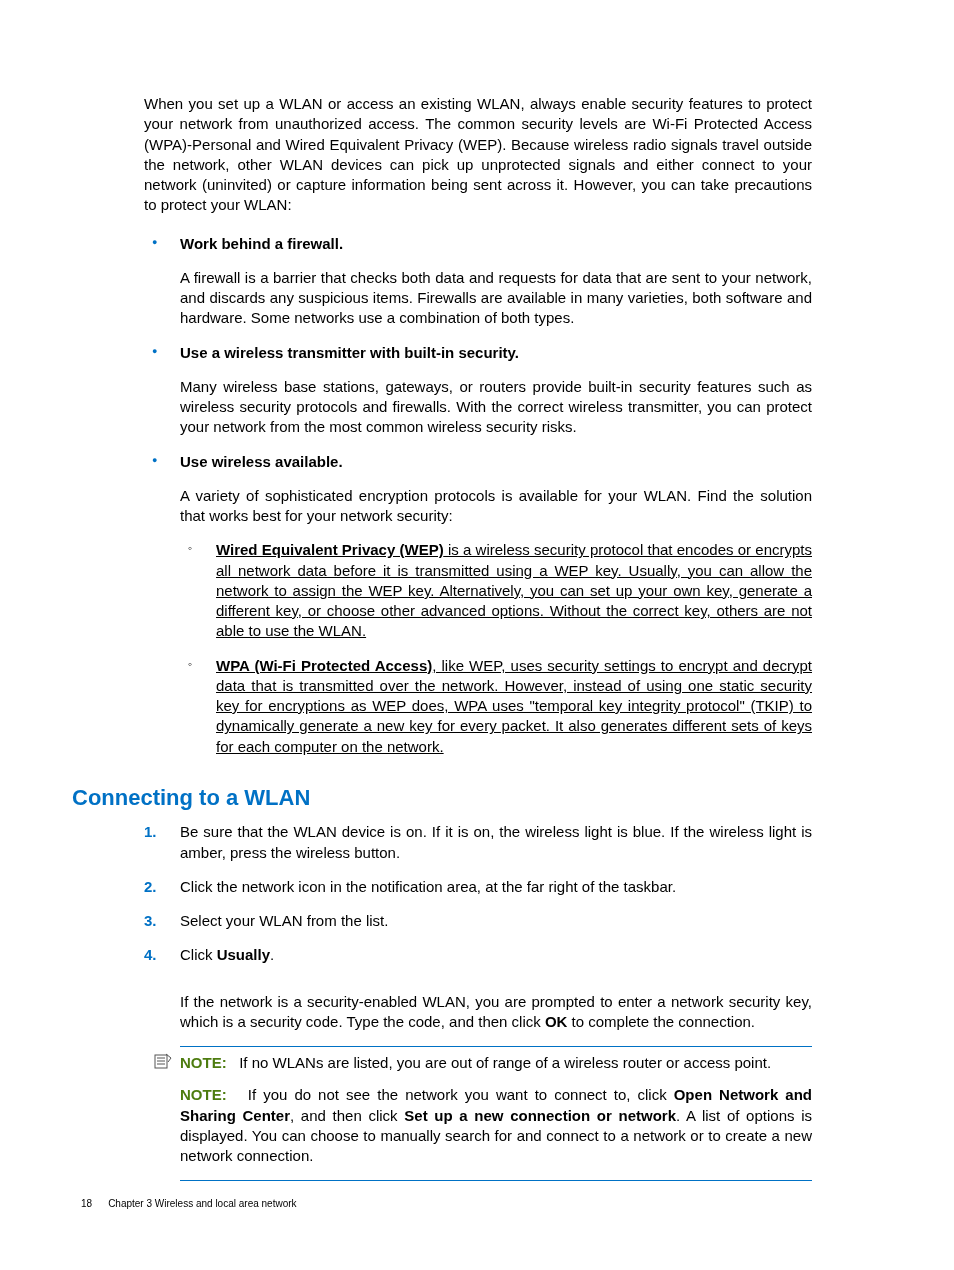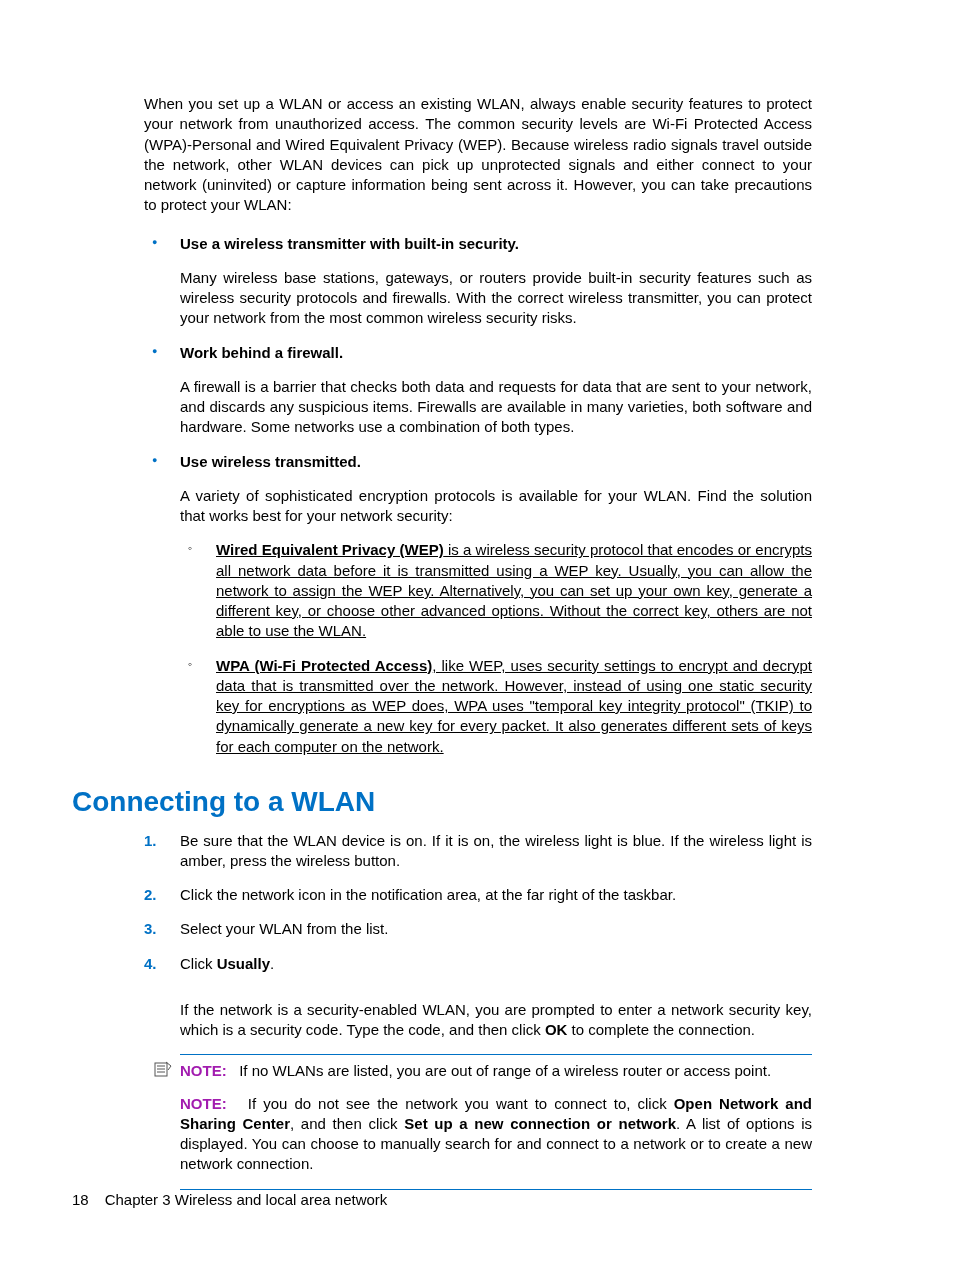--- a/index.html
+++ b/index.html
@@ -60,21 +60,21 @@
     position: absolute;
     left: 8px;
     top: 0;
     font-size: 12px;
     color: #000;
   }
   .bold-head { font-weight: bold; }
   .item-body { margin-top: 14px; text-align: justify; }
   h2.section {
     color: #0071c5;
-    font-size: 28px;
+    font-size: 22px;
     font-weight: bold;
     margin: 26px 0 10px 0;
   }
   ol.steps {
     list-style: none;
     padding: 0;
     margin: 0;
   }
   ol.steps > li {
     position: relative;
@@ -104,51 +104,51 @@
     width: 18px;
     height: 16px;
   }
   .note-row {
     margin-bottom: 12px;
     text-align: justify;
   }
   .note-row:last-child { margin-bottom: 8px; }
   .note-label {
     font-weight: bold;
-    color: #a21caf;
+    color: #4d7c0f;
     display: inline;
   }
   .footer {
     position: absolute;
     bottom: 60px;
-    left: 72px;
-    font-size: 15px;
+    left: 81px;
+    font-size: 10px;
   }
   .pgnum { display: inline-block; margin-right: 16px; }
   .chap { display: inline; }
 </style>
 </head>
 <body>
 
 <div class="page">
   <div class="content">
 
     <div class="intro">When you set up a WLAN or access an existing WLAN, always enable security features to protect your network from unauthorized access. The common security levels are Wi-Fi Protected Access (WPA)-Personal and Wired Equivalent Privacy (WEP). Because wireless radio signals travel outside the network, other WLAN devices can pick up unprotected signals and either connect to your network (uninvited) or capture information being sent across it. However, you can take precautions to protect your WLAN:</div>
 
     <ul class="bullets">
       <li>
+        <span class="bold-head">Work behind a firewall.</span>
+        <div class="item-body">A firewall is a barrier that checks both data and requests for data that are sent to your network, and discards any suspicious items. Firewalls are available in many varieties, both software and hardware. Some networks use a combination of both types.</div>
+      </li>
+      <li>
         <span class="bold-head">Use a wireless transmitter with built-in security.</span>
         <div class="item-body">Many wireless base stations, gateways, or routers provide built-in security features such as wireless security protocols and firewalls. With the correct wireless transmitter, you can protect your network from the most common wireless security risks.</div>
       </li>
       <li>
-        <span class="bold-head">Work behind a firewall.</span>
-        <div class="item-body">A firewall is a barrier that checks both data and requests for data that are sent to your network, and discards any suspicious items. Firewalls are available in many varieties, both software and hardware. Some networks use a combination of both types.</div>
-      </li>
-      <li>
-        <span class="bold-head">Use wireless transmitted.</span>
+        <span class="bold-head">Use wireless available.</span>
         <div class="item-body">A variety of sophisticated encryption protocols is available for your WLAN. Find the solution that works best for your network security:</div>
         <ul class="subbullets">
           <li>
             <span class="bold-head">Wired Equivalent Privacy (WEP)</span><span> is a wireless security protocol that encodes or encrypts all network data before it is transmitted using a WEP key. Usually, you can allow the network to assign the WEP key. Alternatively, you can set up your own key, generate a different key, or choose other advanced options. Without the correct key, others are not able to use the WLAN.</span>
           </li>
           <li>
             <span class="bold-head">WPA (Wi-Fi Protected Access)</span><span>, like WEP, uses security settings to encrypt and decrypt data that is transmitted over the network. However, instead of using one static security key for encryptions as WEP does, WPA uses "temporal key integrity protocol" (TKIP) to dynamically generate a new key for every packet. It also generates different sets of keys for each computer on the network.</span>
           </li>
         </ul>
       </li>

